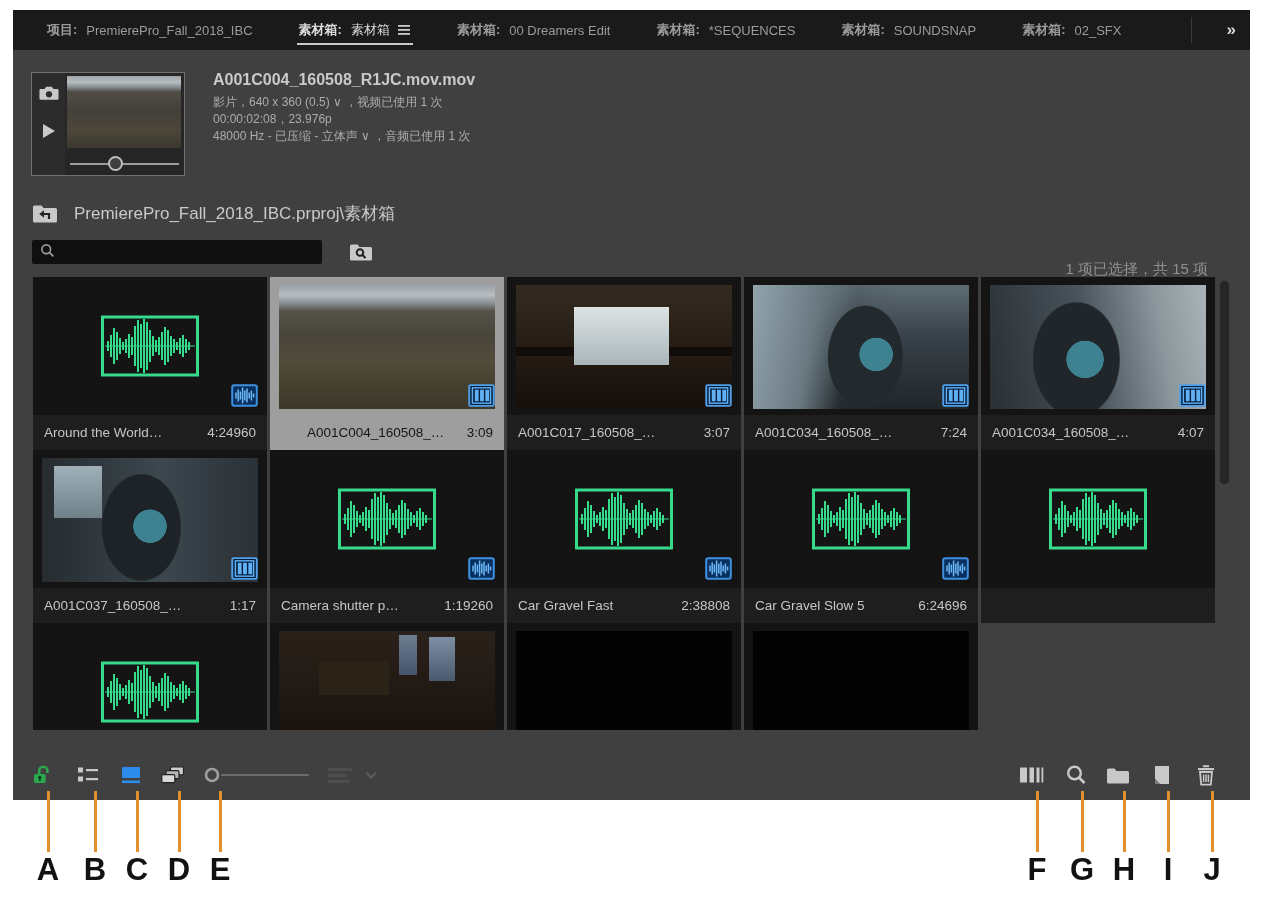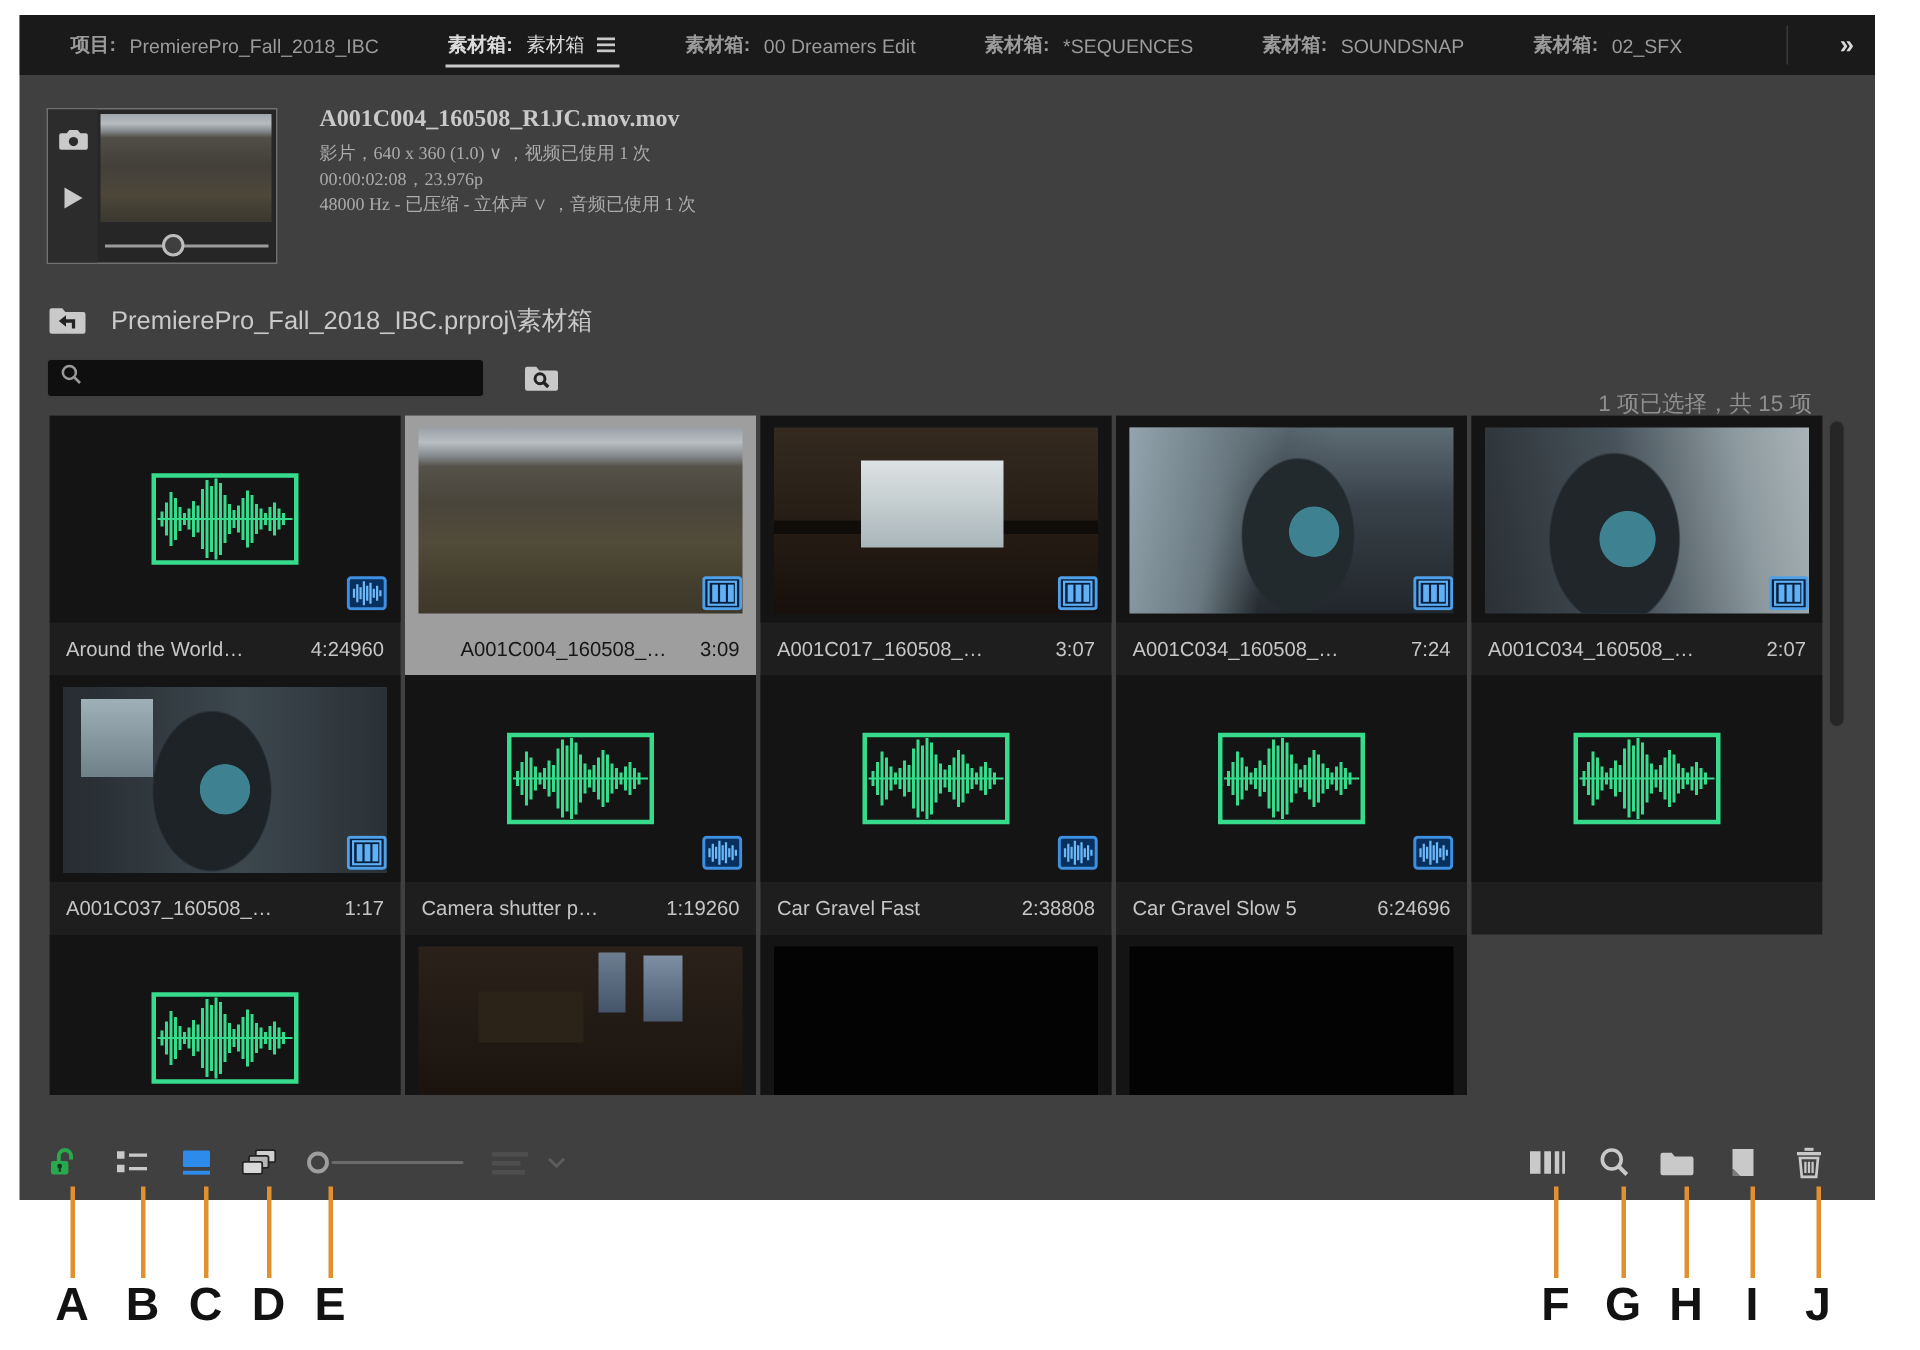--- a/index.html
+++ b/index.html
@@ -30,21 +30,21 @@
            align-items:center;padding-top:12px;gap:18px;}
   .pv-main{flex:1;position:relative;}
   .pimg{position:absolute;left:2px;right:3px;top:3px;height:72px;
         background:linear-gradient(180deg,#a0a6aa 0%,#b7bcbf 9%,#83888c 16%,
           #514e46 22%,#43403a 48%,#4c4739 75%,#3b3830 100%);}
   .scrub-line{position:absolute;left:5px;right:5px;bottom:10px;height:2px;background:#9c9c9c;}
   .scrub-knob{position:absolute;left:36%;bottom:4px;width:11px;height:11px;
         border:2px solid #bdbdbd;border-radius:50%;background:#3f3f3f;}
 
   
-  .clipinfo{position:absolute;left:200px;top:61px;font-family:Liberation Serif, serif;}
+  .clipinfo{position:absolute;left:200px;top:61px;}
   .clip-title{font-size:16px;font-weight:bold;color:#c9c9c9;margin-bottom:5px;}
   .clip-line{font-size:12px;line-height:17px;color:#ababab;}
 
   
   .breadcrumb{position:absolute;left:18px;top:192px;display:flex;align-items:center;gap:15px;}
   .crumb-btn{width:28px;height:23px;display:flex;align-items:center;justify-content:center;}
   .crumb-text{font-size:17px;color:#c9c9c9;}
   .search-input{position:absolute;left:18px;top:229px;width:292px;height:26px;
         background:#0f0f0f;border:1px solid #3e3e3e;border-radius:3px;
         display:flex;align-items:center;padding-left:8px;box-sizing:border-box;}
@@ -170,21 +170,21 @@
     </div>
     <div class="pv-main">
       <div class="pimg"></div>
       <div class="scrub-line"></div>
       <div class="scrub-knob"></div>
     </div>
   </div>
 
   <div class="clipinfo">
     <div class="clip-title">A001C004_160508_R1JC.mov.mov</div>
-    <div class="clip-line">影片，640 x 360 (1.0) ∨ ，视频已使用 1 次</div>
+    <div class="clip-line">影片，640 x 360 (0.5) ∨ ，视频已使用 1 次</div>
     <div class="clip-line">00:00:02:08，23.976p</div>
     <div class="clip-line">48000 Hz - 已压缩 - 立体声 ∨ ，音频已使用 1 次</div>
   </div>
 
   <div class="breadcrumb">
     <span class="crumb-btn">
       <svg width="26" height="21" viewBox="0 0 26 21">
           <path d="M1 4 a1.5 1.5 0 0 1 1.5 -1.5 h7 l2 2.5 h12 a1.5 1.5 0 0 1 1.5 1.5 v11.5 a1.5 1.5 0 0 1 -1.5 1.5 h-21 a1.5 1.5 0 0 1 -1.5 -1.5 Z" fill="#c9c9c9"></path>
           <path d="M17 16 v-5 h-6" stroke="#232323" stroke-width="2.2" fill="none"></path>
           <path d="M12 7.2 L7.2 11 L12 14.8 Z" fill="#232323"></path>
@@ -284,21 +284,21 @@
           <svg class="badge" viewBox="0 0 28 24">
             <rect x="1.2" y="1.2" width="25.6" height="21.6" rx="1.5" fill="#071f3c" stroke="#4fa0e8" stroke-width="2"></rect>
             <rect x="4.5" y="4" width="19" height="16" fill="none" stroke="#5fb0f4" stroke-width="1.5"></rect>
             <rect x="7" y="6" width="4" height="12" fill="#5fb0f4"></rect>
             <rect x="12.5" y="6" width="4" height="12" fill="#5fb0f4"></rect>
             <rect x="18" y="6" width="4" height="12" fill="#5fb0f4"></rect>
           </svg>
         </div>
         <div class="cliplabel">
           <span>A001C034_160508_…</span>
-          <span>2:07</span>
+          <span>4:07</span>
         </div>
       </div>
       <div class="cell">
         <div class="thumbwrap">
           <div class="vthumb t-pilot3"></div>
           <svg class="badge" viewBox="0 0 28 24">
             <rect x="1.2" y="1.2" width="25.6" height="21.6" rx="1.5" fill="#071f3c" stroke="#4fa0e8" stroke-width="2"></rect>
             <rect x="4.5" y="4" width="19" height="16" fill="none" stroke="#5fb0f4" stroke-width="1.5"></rect>
             <rect x="7" y="6" width="4" height="12" fill="#5fb0f4"></rect>
             <rect x="12.5" y="6" width="4" height="12" fill="#5fb0f4"></rect>

